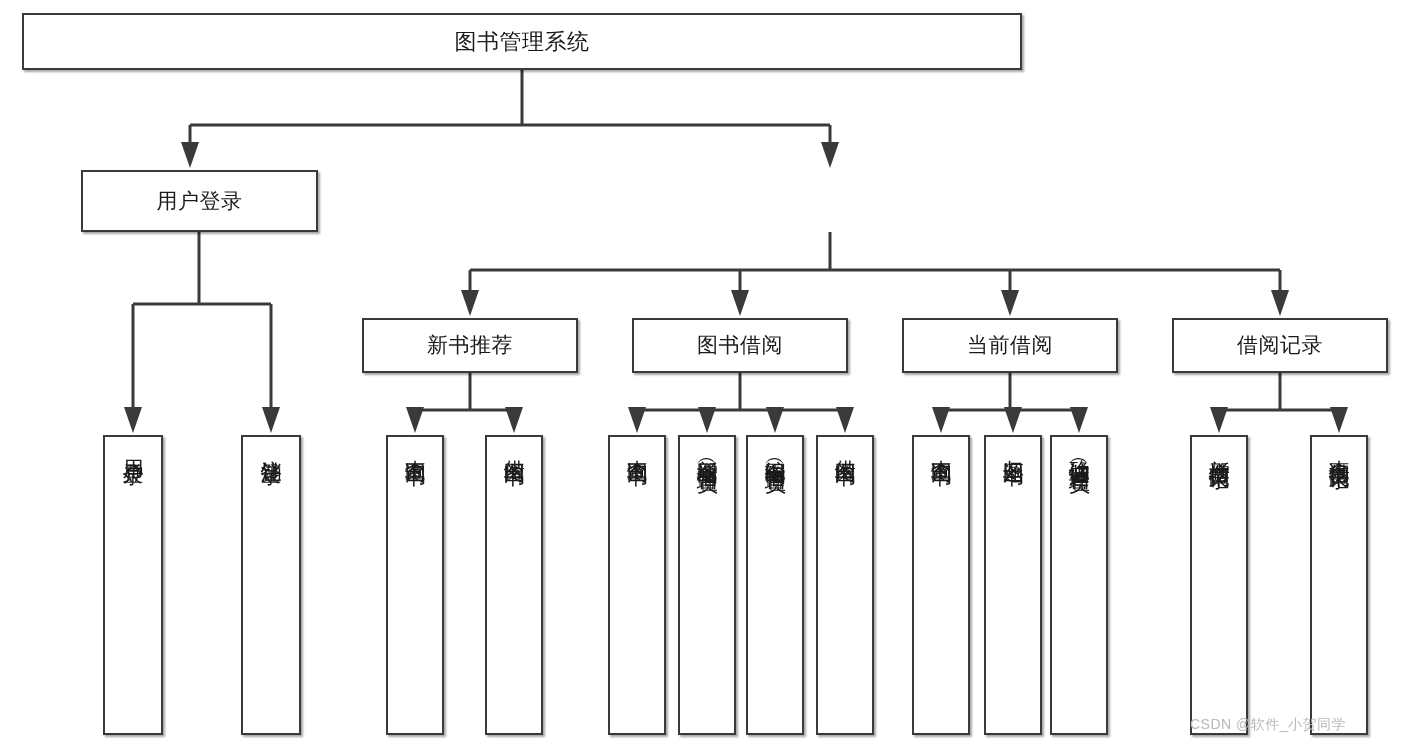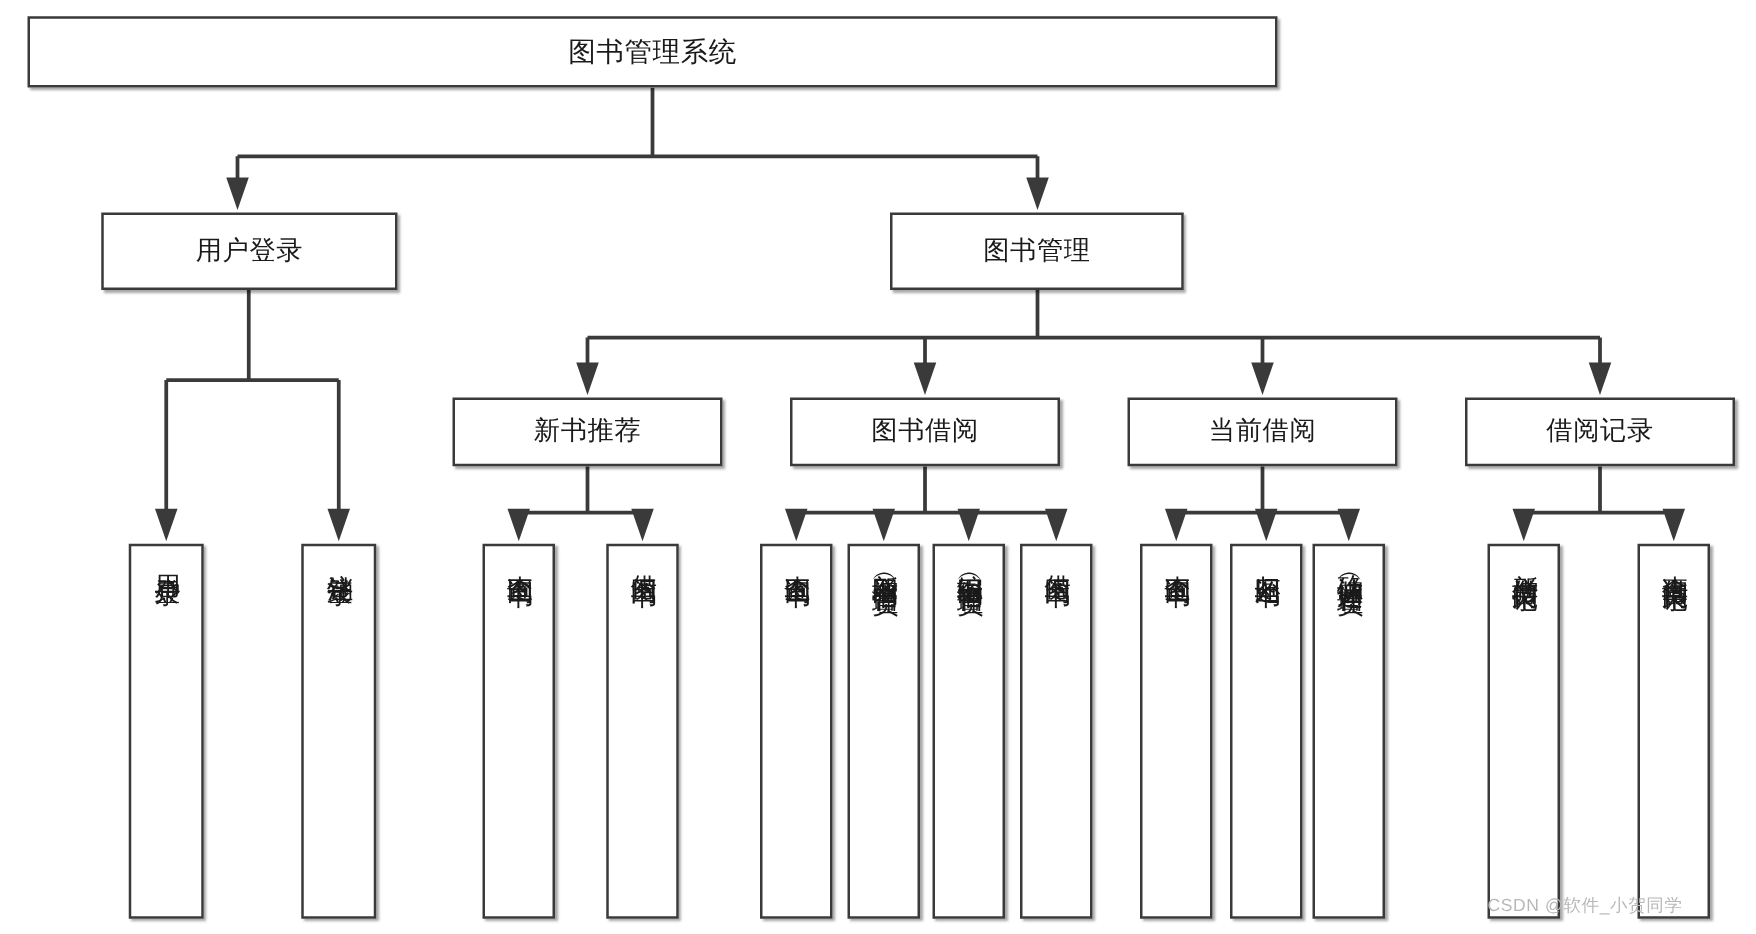--- a/index.html
+++ b/index.html
@@ -151,23 +151,20 @@
     </g>
   </svg>
 
   <div class="node root" style="left:22px; top:13px; width:1000px; height:57px;">
     <span class="node-label">图书管理系统</span>
   </div>
 
   <div class="node level2" style="left:81px; top:170px; width:237px; height:62px;">
     <span class="node-label">用户登录</span>
   </div>
-  <div class="node level2" style="left:712px; top:170px; width:235px; height:62px;">
-    <span class="node-label">图书管理</span>
-  </div>
 
   <div class="node level3" style="left:362px; top:318px; width:216px; height:55px;">
     <span class="node-label">新书推荐</span>
   </div>
   <div class="node level3" style="left:902px; top:318px; width:216px; height:55px;">
     <span class="node-label">当前借阅</span>
   </div>
   <div class="node level3" style="left:632px; top:318px; width:216px; height:55px;">
     <span class="node-label">图书借阅</span>
   </div>

